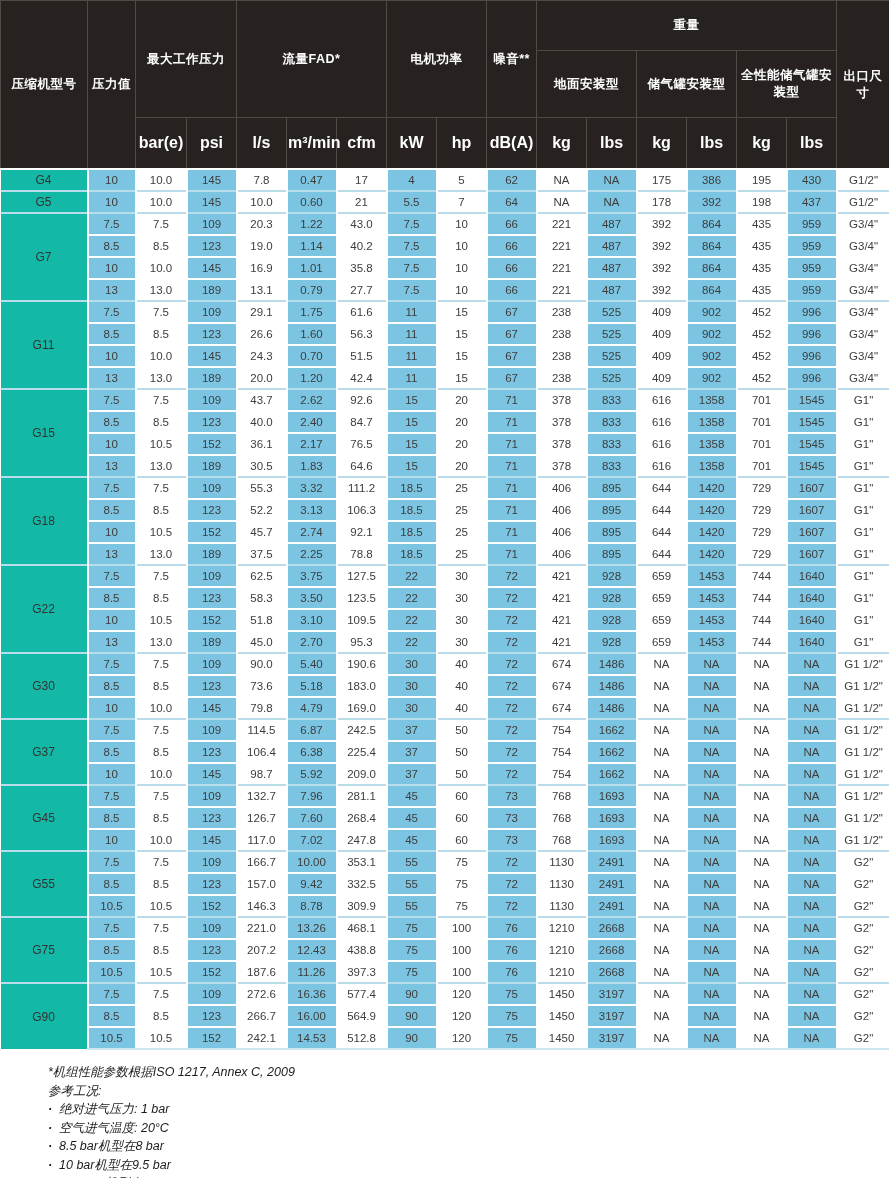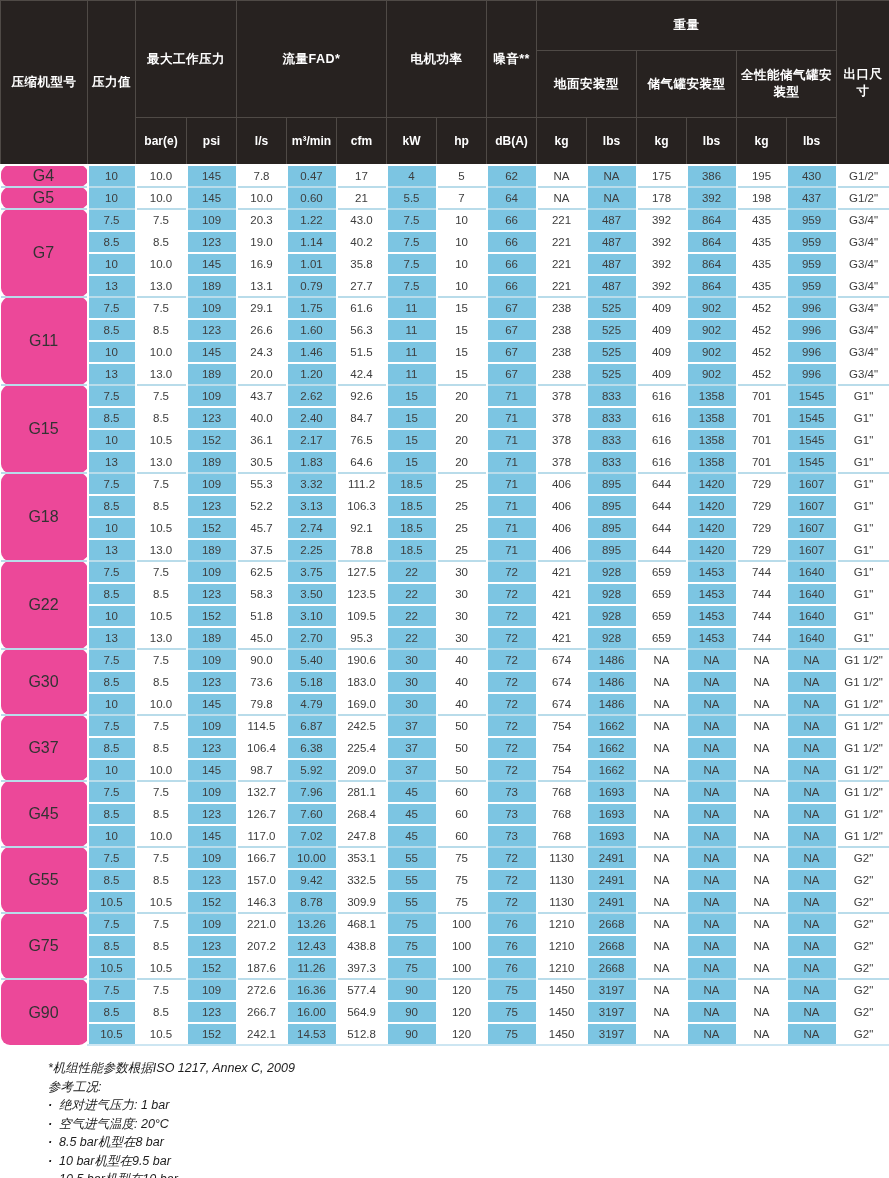--- a/index.html
+++ b/index.html
@@ -23,42 +23,41 @@
     font-weight: bold;
     border: 1px solid #4f4a46;
     padding: 16px 1px;
     text-align: center;
     vertical-align: middle;
   }
   thead tr.h-row-1 { height: 42px; }
   thead tr.h-row-2 { height: 24px; }
   thead tr.h-row-3 { height: 24px; }
   th.zh  { font-size: 12.5px; letter-spacing: 0.5px; }
-  th.unit { font-size: 12px; letter-spacing: 0; }
+  th.unit { font-size: 16px; letter-spacing: 0; }
   
   tbody td {
     height: 22px;
     padding: 0 1px;
     text-align: center;
     vertical-align: middle;
     font-size: 11.5px;
     color: #3d3d3d;
     border-left: 2px solid #ffffff;
     border-top: 2px solid #ffffff;
     white-space: nowrap;
     overflow: hidden;
   }
   tbody td.c-blue  { background: #7cc5e2; }
   tbody td.c-white { background: #ffffff; }
   tbody td.model-cell {
-    background: #ec4899;
-    font-size: 16px;
+    background: #14b8a6;
+    font-size: 12px;
     color: #333333;
     border-left: none;
-    border-radius: 9px;
   }
   tbody tr.group-start > td { border-top: 2px solid #b9dcea; }
   tbody tr.table-first-row > td { border-top: 2px solid #ffffff; }
   tbody tr:last-child > td { border-bottom: 2px solid #cde6f2; }
   
   .footnotes {
     padding: 13px 0 0 8px;
     font-style: italic;
     font-size: 12.5px;
     color: #1c1c1c;
@@ -277,21 +276,21 @@
           <td class="c-blue">902</td>
           <td class="c-white">452</td>
           <td class="c-blue">996</td>
           <td class="c-white">G3/4"</td>
         </tr>
         <tr>
           <td class="c-blue">10</td>
           <td class="c-white">10.0</td>
           <td class="c-blue">145</td>
           <td class="c-white">24.3</td>
-          <td class="c-blue">1.46</td>
+          <td class="c-blue">0.70</td>
           <td class="c-white">51.5</td>
           <td class="c-blue">11</td>
           <td class="c-white">15</td>
           <td class="c-blue">67</td>
           <td class="c-white">238</td>
           <td class="c-blue">525</td>
           <td class="c-white">409</td>
           <td class="c-blue">902</td>
           <td class="c-white">452</td>
           <td class="c-blue">996</td>

